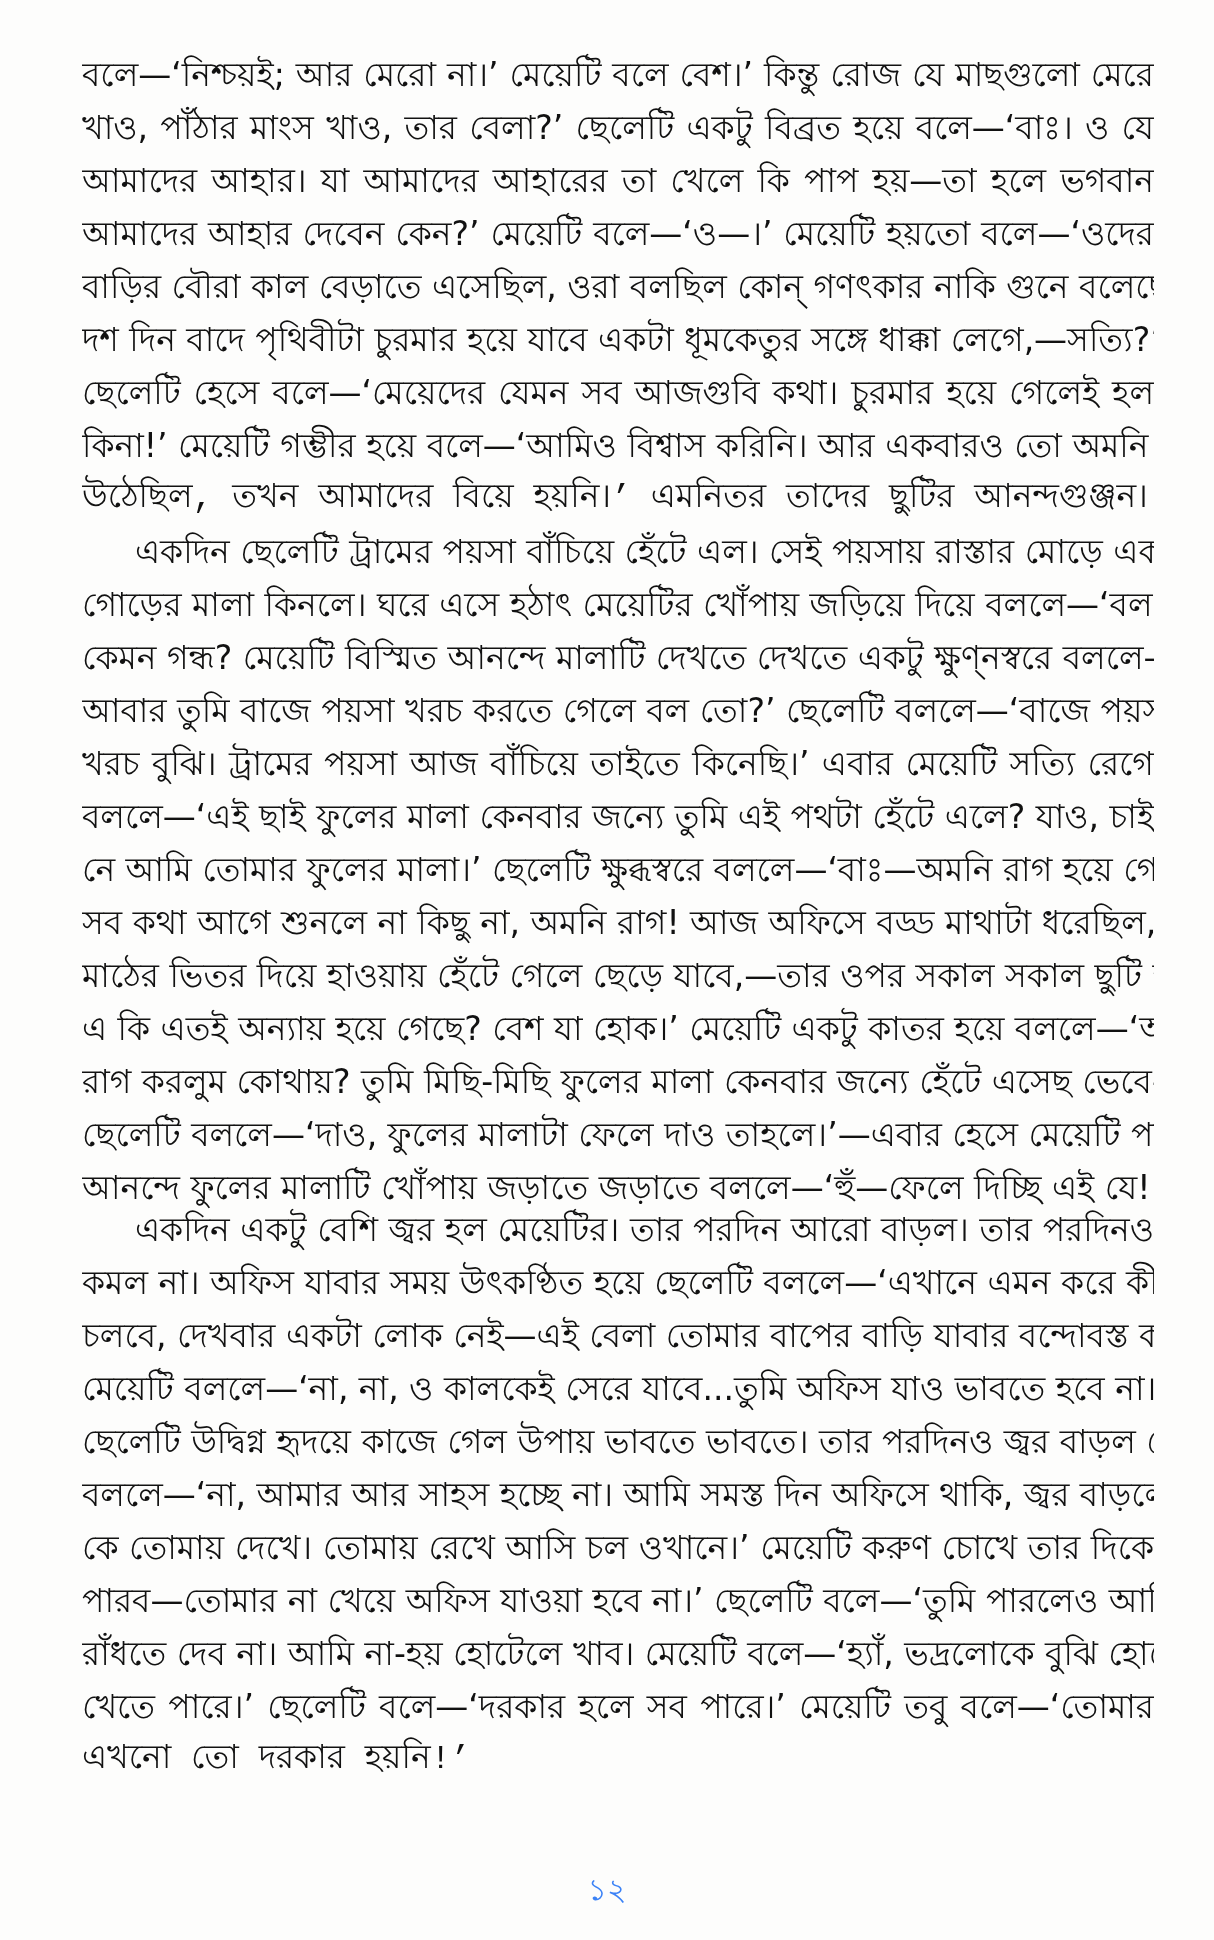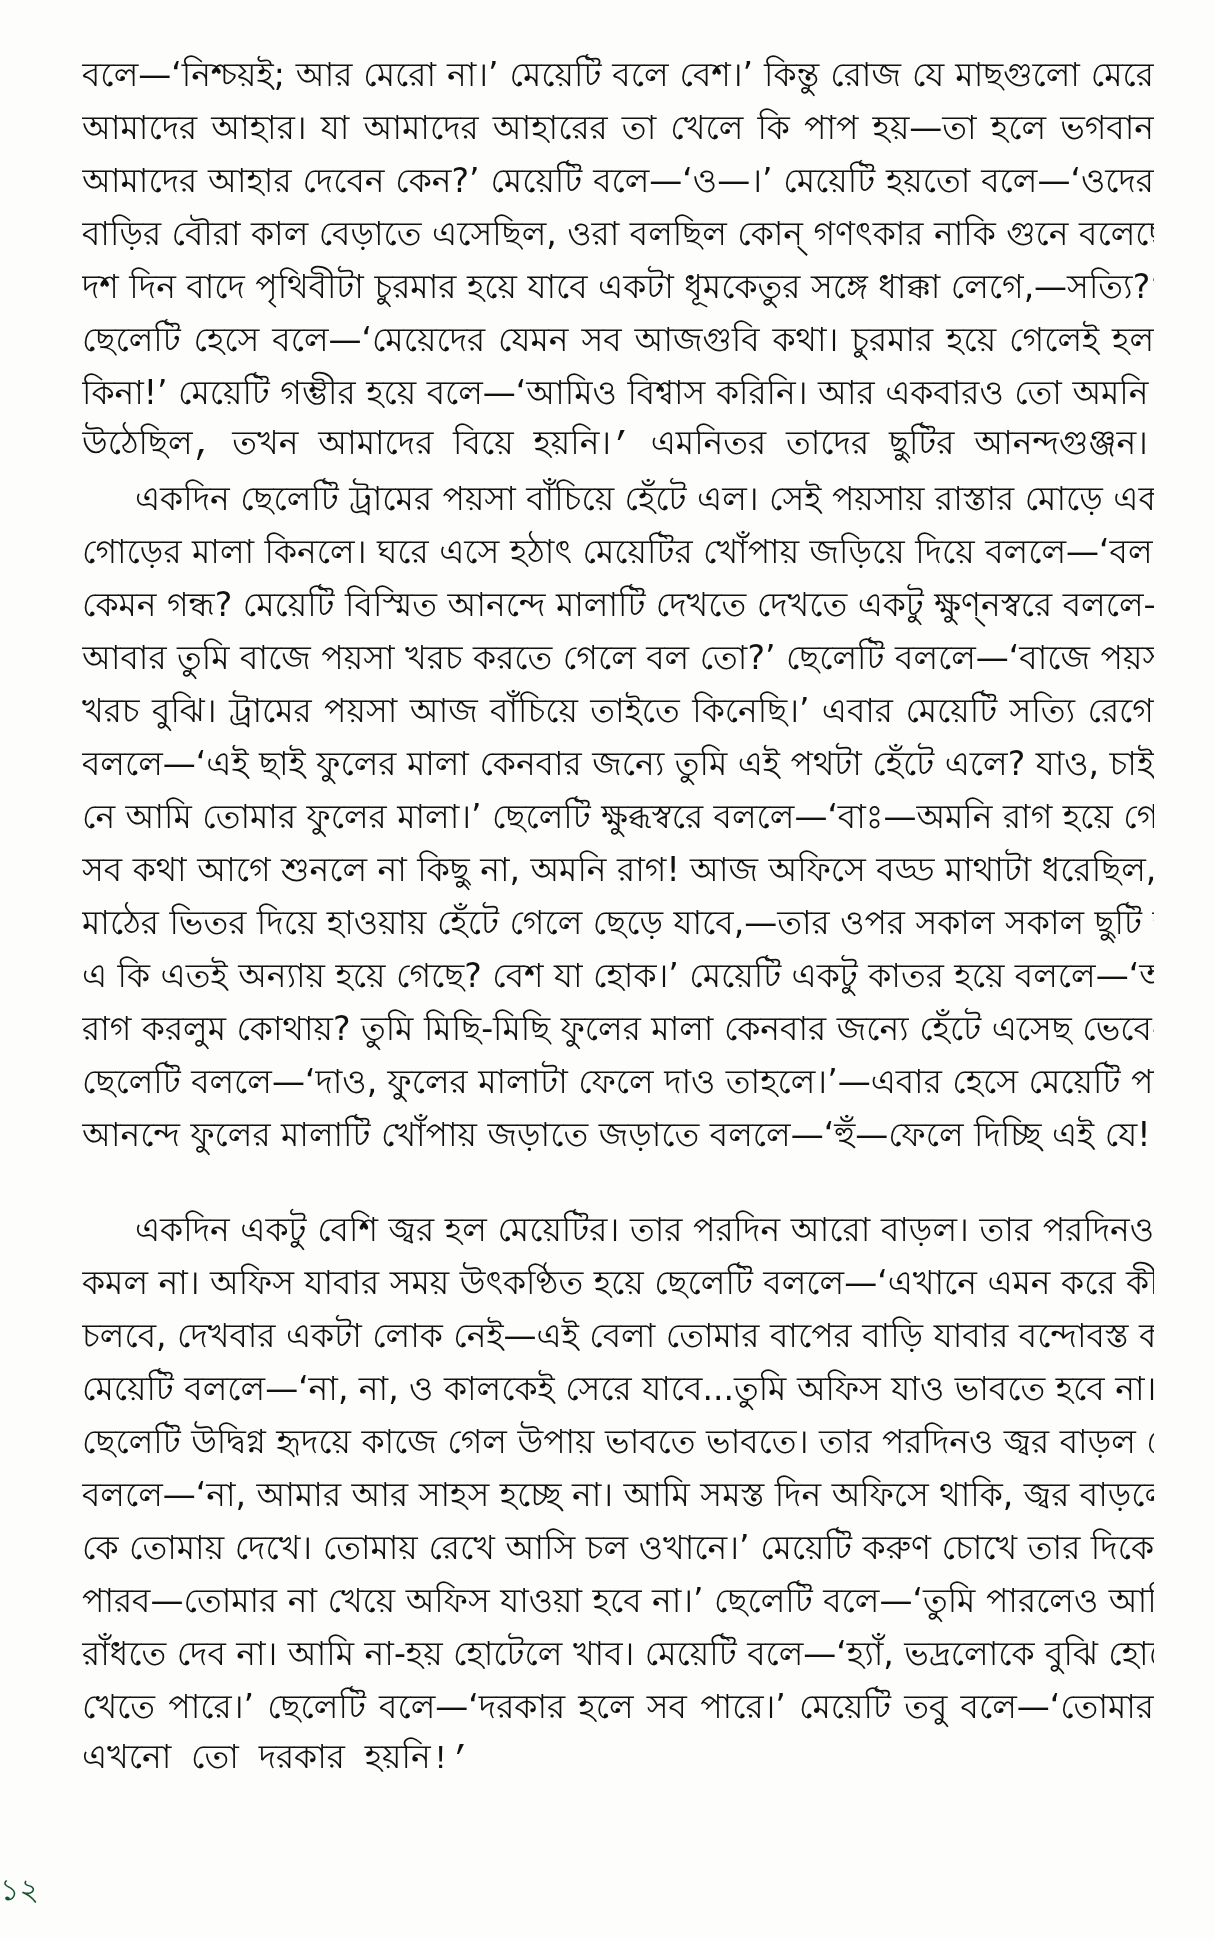--- a/index.html
+++ b/index.html
@@ -42,33 +42,34 @@
   }
   .line.last {
     text-align-last: left;
     font-family: Liberation Mono, monospace;
   }
   .page-number {
     position: absolute;
     left: 0;
     width: 1214px;
     top: 1866px;
-    text-align: left;
+    text-align: center;
     font-size: 30px;
     line-height: 48px;
-    color: #14532d;
+    color: #3b82f6;
   }
 </style>
 </head>
 <body>
 
 <div class="page">
   <div class="text-block" id="section-0" style="top:48px;">
       <div>
         <div class="line">বলে—‘নিশ্চয়ই; আর মেরো না।’ মেয়েটি বলে বেশ।’ কিন্তু রোজ যে মাছগুলো মেরে</div>
+        <div class="line">খাও, পাঁঠার মাংস খাও, তার বেলা?’ ছেলেটি একটু বিব্রত হয়ে বলে—‘বাঃ। ও যে</div>
         <div class="line">আমাদের আহার। যা আমাদের আহারের তা খেলে কি পাপ হয়—তা হলে ভগবান</div>
         <div class="line">আমাদের আহার দেবেন কেন?’ মেয়েটি বলে—‘ও—।’ মেয়েটি হয়তো বলে—‘ওদের</div>
         <div class="line">বাড়ির বৌরা কাল বেড়াতে এসেছিল, ওরা বলছিল কোন্ গণৎকার নাকি গুনে বলেছে আর</div>
         <div class="line">দশ দিন বাদে পৃথিবীটা চুরমার হয়ে যাবে একটা ধূমকেতুর সঙ্গে ধাক্কা লেগে,—সত্যি?’</div>
         <div class="line">ছেলেটি হেসে বলে—‘মেয়েদের যেমন সব আজগুবি কথা। চুরমার হয়ে গেলেই হল</div>
         <div class="line">কিনা!’ মেয়েটি গম্ভীর হয়ে বলে—‘আমিও বিশ্বাস করিনি। আর একবারও তো অমনি গুজব</div>
         <div class="line last">উঠেছিল, তখন আমাদের বিয়ে হয়নি।’ এমনিতর তাদের ছুটির আনন্দগুঞ্জন।</div>
       </div>
       <div>
         <div class="line indent">একদিন ছেলেটি ট্রামের পয়সা বাঁচিয়ে হেঁটে এল। সেই পয়সায় রাস্তার মোড়ে একটি</div>

